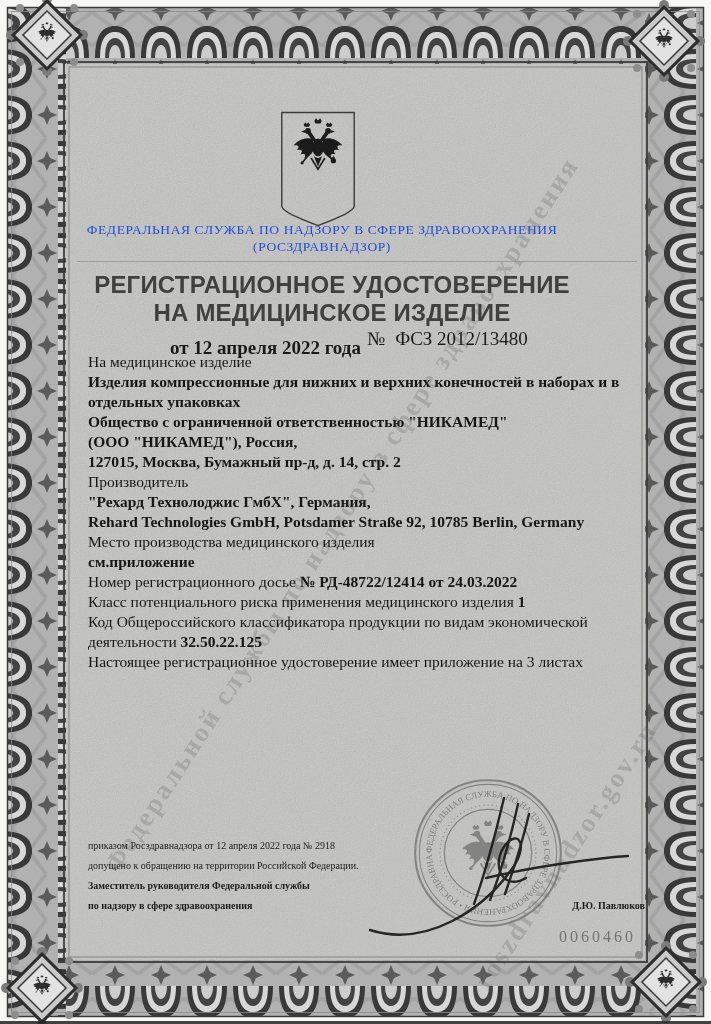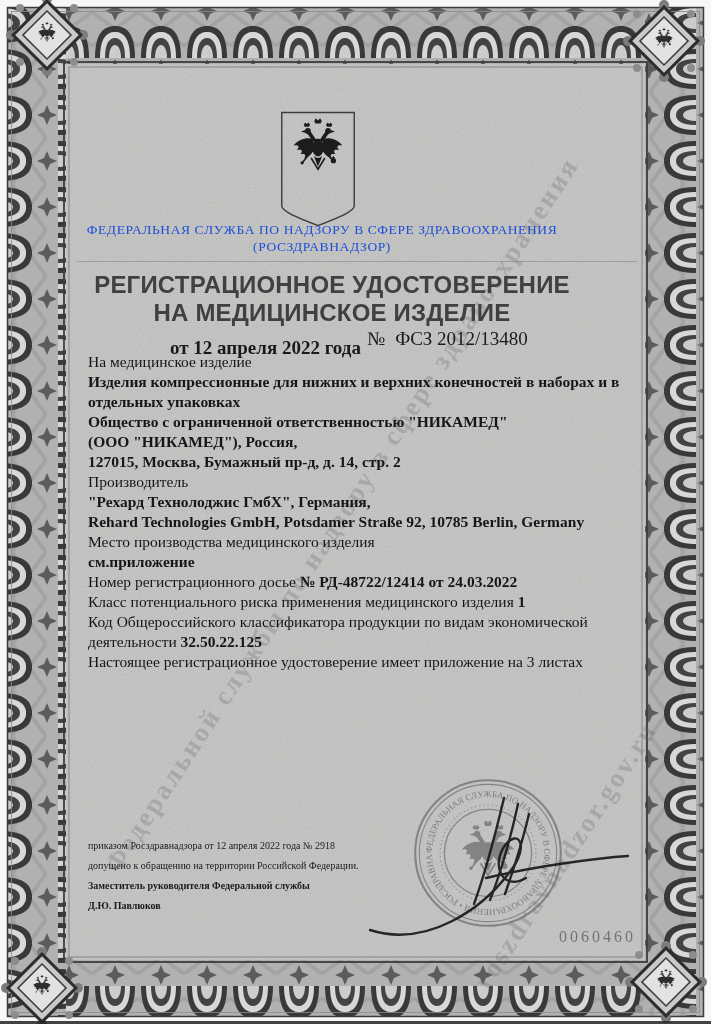--- a/index.html
+++ b/index.html
@@ -202,20 +202,21 @@
     <p class="gap8"><span>Код Общероссийского классификатора продукции по видам экономической деятельности</span> <span class="b">32.50.22.125</span></p>
 
     <p class="gap6">Настоящее регистрационное удостоверение имеет приложение на 3 листах</p>
   </div>
 
   <div class="footer-block">
     <p>приказом Росздравнадзора от 12 апреля 2022 года № 2918</p>
     <p>допущено к обращению на территории Российской Федерации.</p>
     <p class="signer1">Заместитель руководителя Федеральной службы</p>
     <div class="signer-row">
+      <span>по надзору в сфере здравоохранения</span>
       <span>Д.Ю. Павлюков</span>
     </div>
   </div>
 
   <svg class="stamp" viewBox="0 0 150 150" xmlns="http://www.w3.org/2000/svg" aria-hidden="true">
     <defs>
       <path id="ringPath" d="M75,75 m-54,0 a54,54 0 1,1 108,0 a54,54 0 1,1 -108,0"></path>
     </defs>
     <g opacity="0.75">
       <circle cx="75" cy="75" r="70" fill="none" stroke="#6f6f6f" stroke-width="2"></circle>

